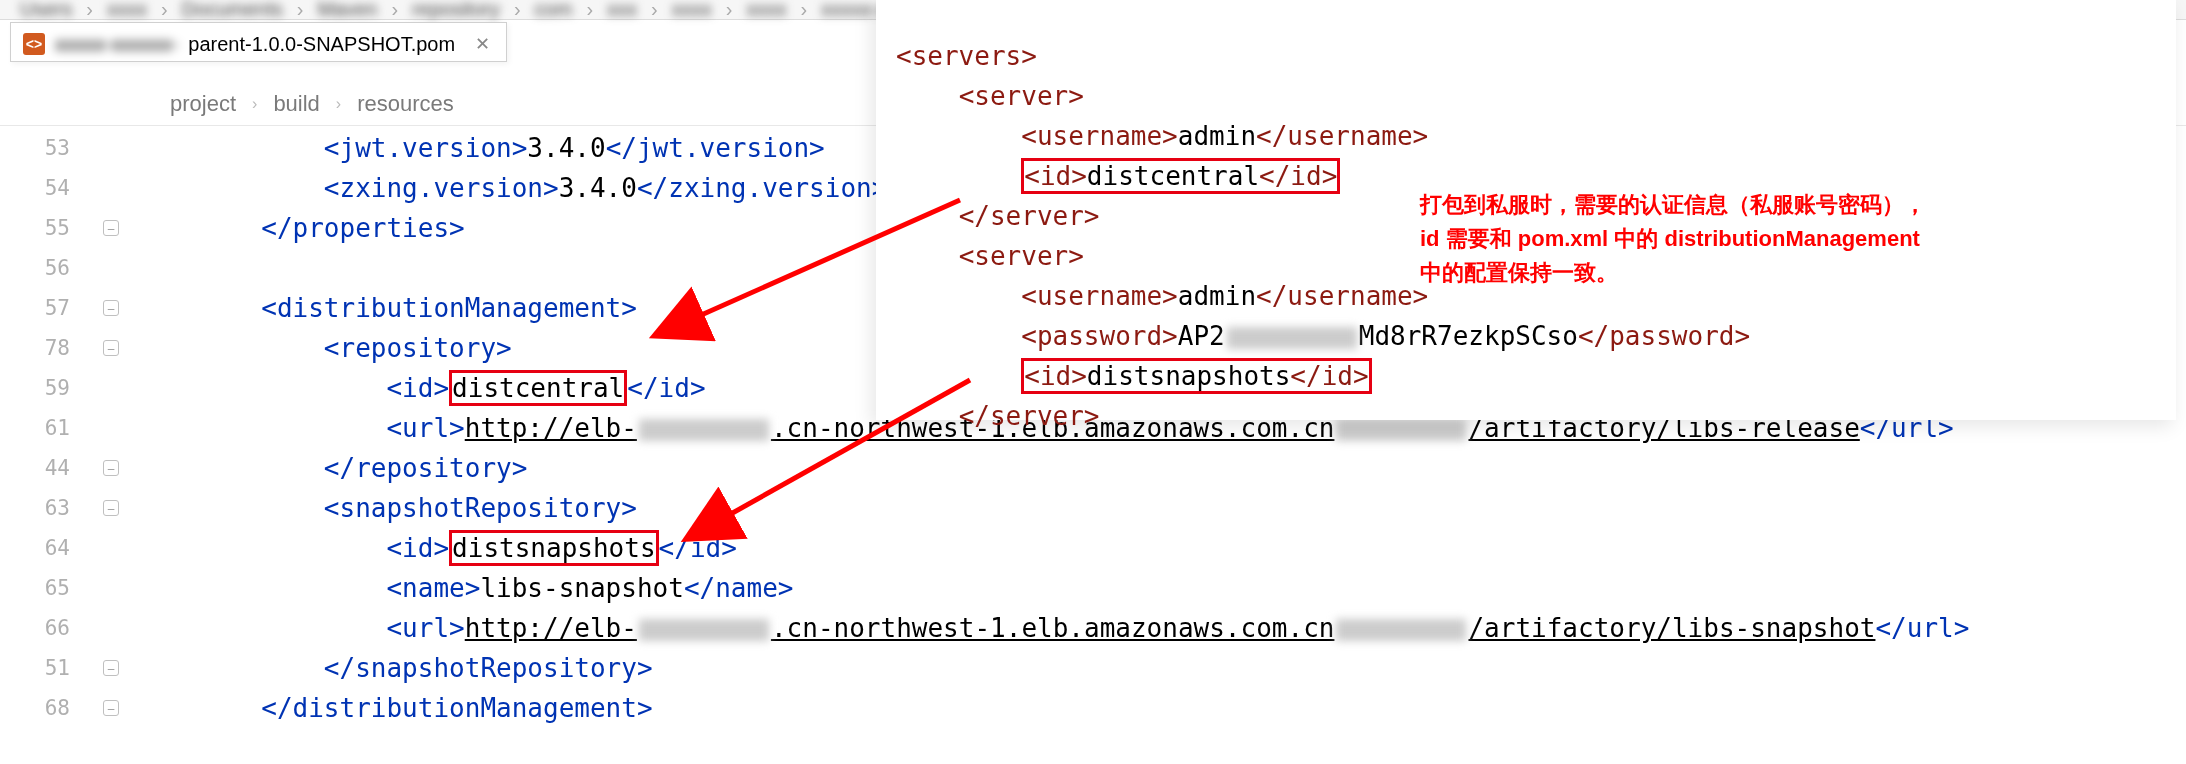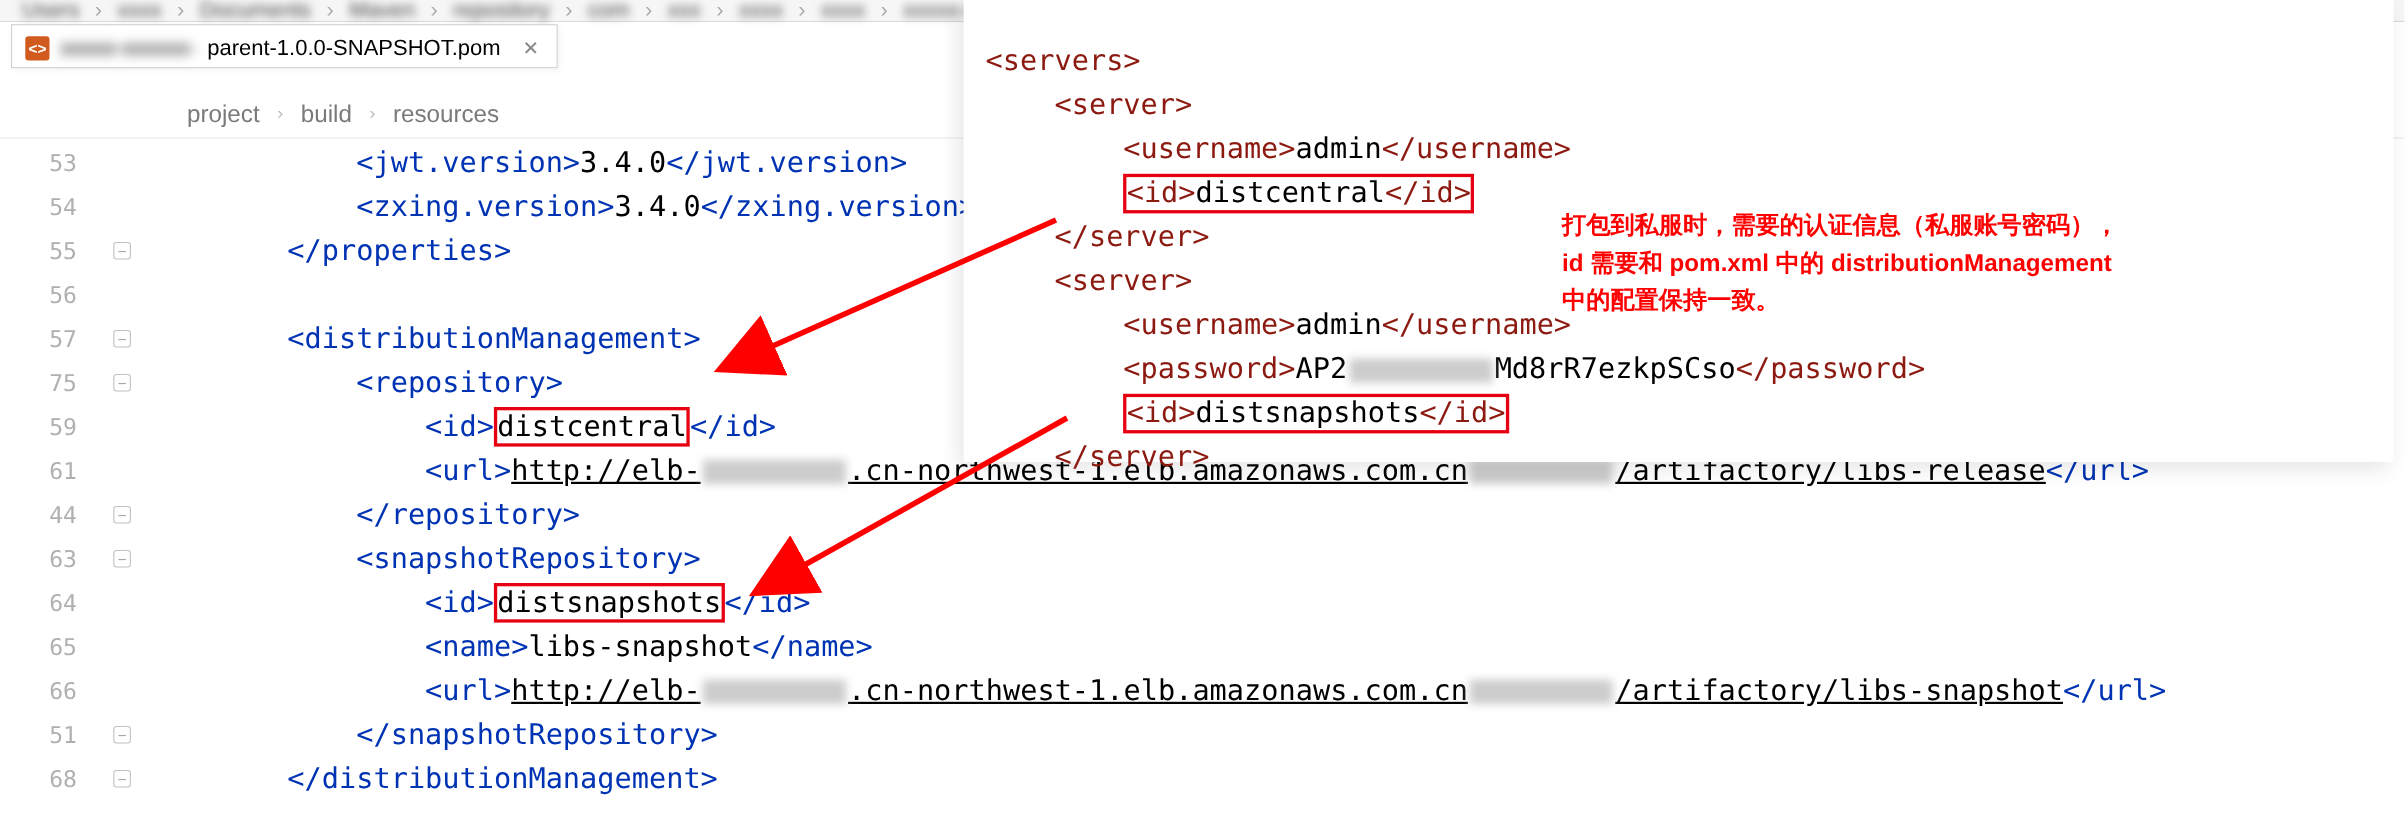--- a/index.html
+++ b/index.html
@@ -201,21 +201,21 @@
     <span class="chev">›</span>
     <span>resources</span>
   </div>
 
 <div class="editor" id="editor">
     <div class="code-line"><div class="ln">53</div><div class="gut"></div><div class="code"><span>            </span><span class="tag">&lt;jwt.version&gt;</span><span class="text">3.4.0</span><span class="tag">&lt;/jwt.version&gt;</span></div></div>
     <div class="code-line"><div class="ln">54</div><div class="gut"></div><div class="code"><span>            </span><span class="tag">&lt;zxing.version&gt;</span><span class="text">3.4.0</span><span class="tag">&lt;/zxing.version&gt;</span></div></div>
     <div class="code-line"><div class="ln">55</div><div class="gut"><div class="fold">–</div></div><div class="code"><span>        </span><span class="tag">&lt;/properties&gt;</span></div></div>
     <div class="code-line"><div class="ln">56</div><div class="gut"></div><div class="code"></div></div>
     <div class="code-line"><div class="ln">57</div><div class="gut"><div class="fold">–</div></div><div class="code"><span>        </span><span class="tag">&lt;distributionManagement&gt;</span></div></div>
-    <div class="code-line"><div class="ln">75</div><div class="gut"><div class="fold">–</div></div><div class="code"><span>            </span><span class="tag">&lt;repository&gt;</span></div></div>
+    <div class="code-line"><div class="ln">78</div><div class="gut"><div class="fold">–</div></div><div class="code"><span>            </span><span class="tag">&lt;repository&gt;</span></div></div>
     <div class="code-line"><div class="ln">59</div><div class="gut"></div><div class="code"><span>                </span><span class="tag">&lt;id&gt;</span><span class="hlbox text">distcentral</span><span class="tag">&lt;/id&gt;</span></div></div>
     <div class="code-line"><div class="ln">61</div><div class="gut"></div><div class="code"><span>                </span><span class="tag">&lt;url&gt;</span><span class="link">http://elb-</span><span class="redacted"></span><span class="link">.cn-northwest-1.elb.amazonaws.com.cn</span><span class="redacted"></span><span class="link">/artifactory/libs-release</span><span class="tag">&lt;/url&gt;</span></div></div>
     <div class="code-line"><div class="ln">44</div><div class="gut"><div class="fold">–</div></div><div class="code"><span>            </span><span class="tag">&lt;/repository&gt;</span></div></div>
     <div class="code-line"><div class="ln">63</div><div class="gut"><div class="fold">–</div></div><div class="code"><span>            </span><span class="tag">&lt;snapshotRepository&gt;</span></div></div>
     <div class="code-line"><div class="ln">64</div><div class="gut"></div><div class="code"><span>                </span><span class="tag">&lt;id&gt;</span><span class="hlbox text">distsnapshots</span><span class="tag">&lt;/id&gt;</span></div></div>
     <div class="code-line"><div class="ln">65</div><div class="gut"></div><div class="code"><span>                </span><span class="tag">&lt;name&gt;</span><span class="text">libs-snapshot</span><span class="tag">&lt;/name&gt;</span></div></div>
     <div class="code-line"><div class="ln">66</div><div class="gut"></div><div class="code"><span>                </span><span class="tag">&lt;url&gt;</span><span class="link">http://elb-</span><span class="redacted"></span><span class="link">.cn-northwest-1.elb.amazonaws.com.cn</span><span class="redacted"></span><span class="link">/artifactory/libs-snapshot</span><span class="tag">&lt;/url&gt;</span></div></div>
     <div class="code-line"><div class="ln">51</div><div class="gut"><div class="fold">–</div></div><div class="code"><span>            </span><span class="tag">&lt;/snapshotRepository&gt;</span></div></div>
     <div class="code-line"><div class="ln">68</div><div class="gut"><div class="fold">–</div></div><div class="code"><span>        </span><span class="tag">&lt;/distributionManagement&gt;</span></div></div>
   </div>

